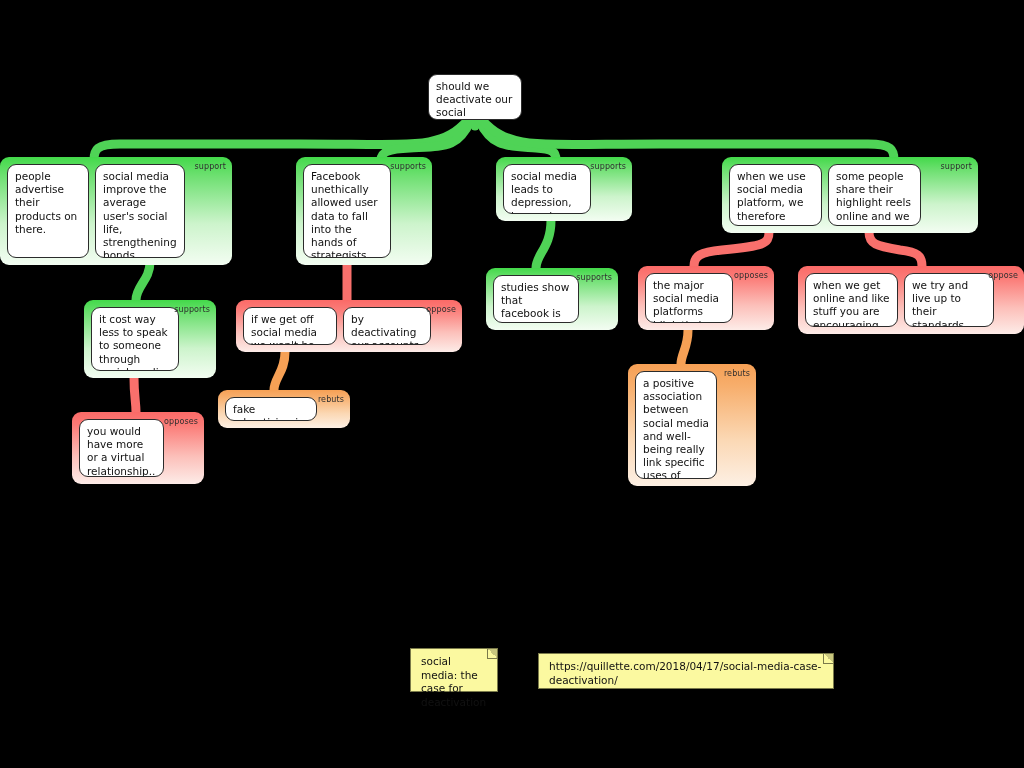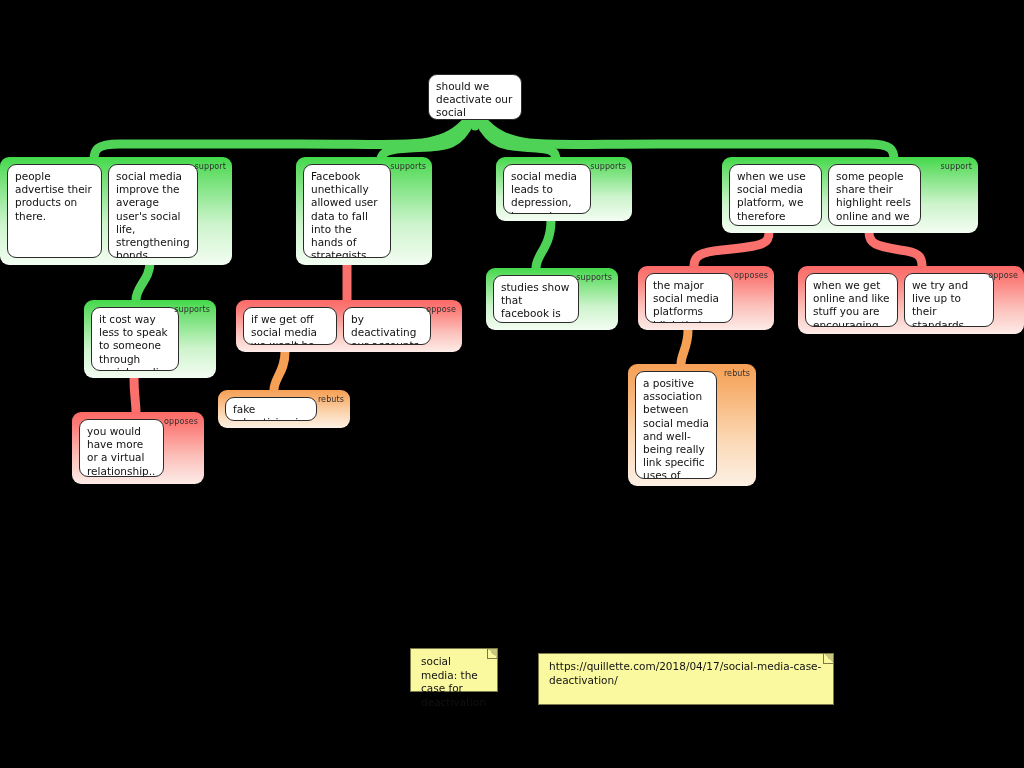--- a/index.html
+++ b/index.html
@@ -112,21 +112,21 @@
 
       <path d="M688,330 C688,348 681,354 681,364" stroke="#f6a055" stroke-width="9"></path>
     </g>
   </svg>
 
   <div class="card" style="position:absolute;left:428px;top:74px;width:94px;height:46px;z-index:3;">
     <span>should we deactivate our social media's?</span>
   </div>
 
   <div class="group support" style="left:0px;top:157px;width:232px;height:108px;">
-    <div class="card" style="width:95px;">
+    <div class="card" style="width:82px;">
       <span>people advertise their products on there.</span>
     </div>
     <div class="card" style="width:90px;">
       <span>social media improve the average user's social life, strengthening bonds between both friends and acquaintances</span>
     </div>
     <div class="group-label">support</div>
   </div>
 
   <div class="group support" style="left:296px;top:157px;width:136px;height:108px;">
     <div class="card" style="width:88px;">
@@ -212,18 +212,18 @@
       <span>a positive association between social media and well-being really link specific uses of social media to increased well-being</span>
     </div>
     <div class="group-label">rebuts</div>
   </div>
 
   <div class="sticky" style="left:410px;top:648px;width:88px;height:44px;">
     <span class="fold"></span>
     <span>social media: the case for deactivation</span>
   </div>
 
-  <div class="sticky" style="left:538px;top:653px;width:296px;height:52px;">
+  <div class="sticky" style="left:538px;top:653px;width:296px;height:36px;">
     <span class="fold"></span>
     <span>https://quillette.com/2018/04/17/social-media-case-deactivation/</span>
   </div>
 
 </div>
 
 </body></html>

